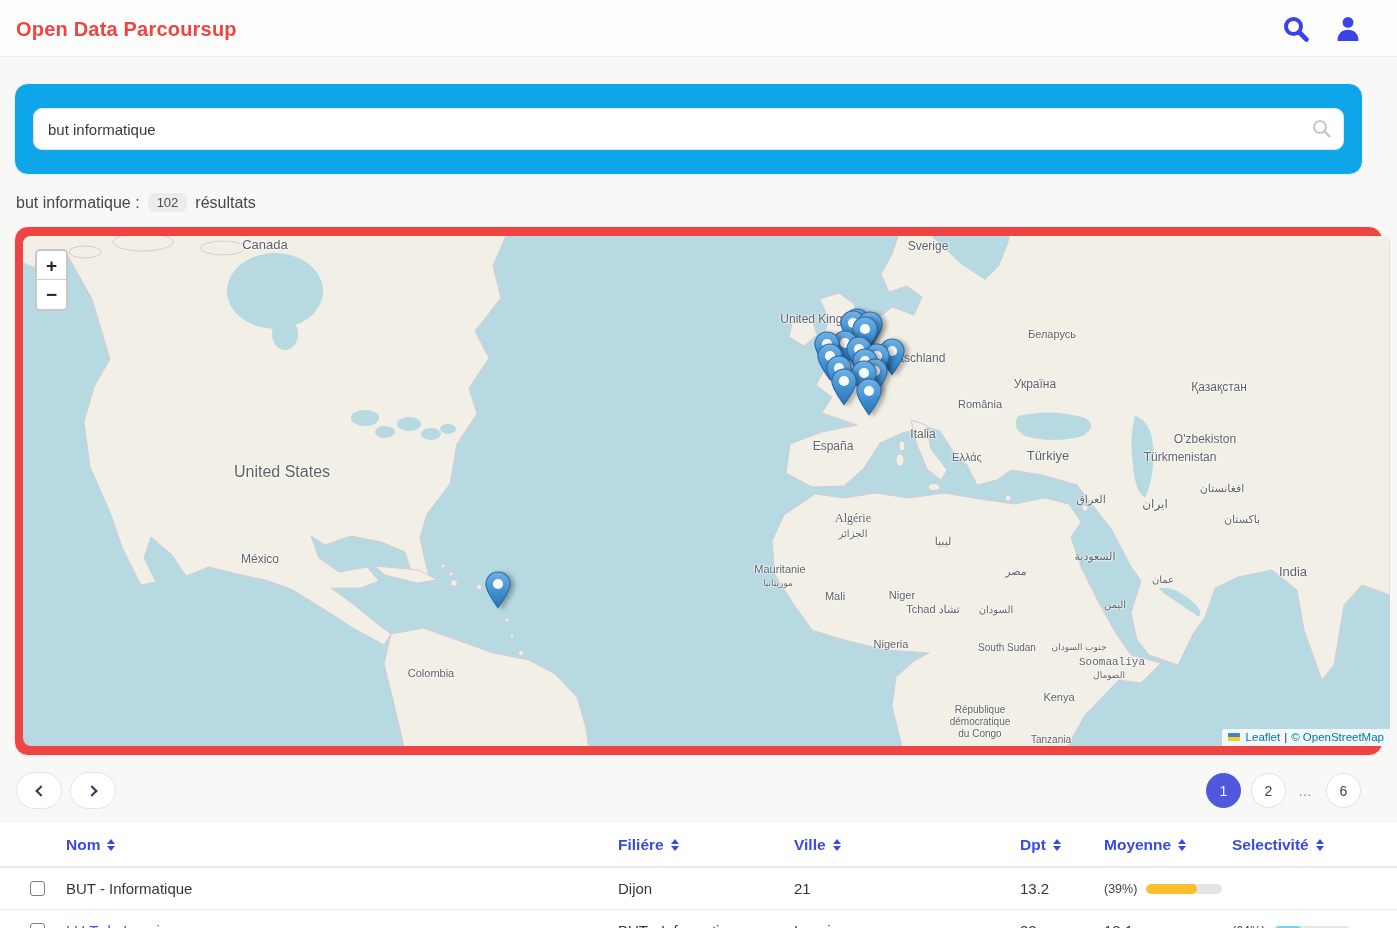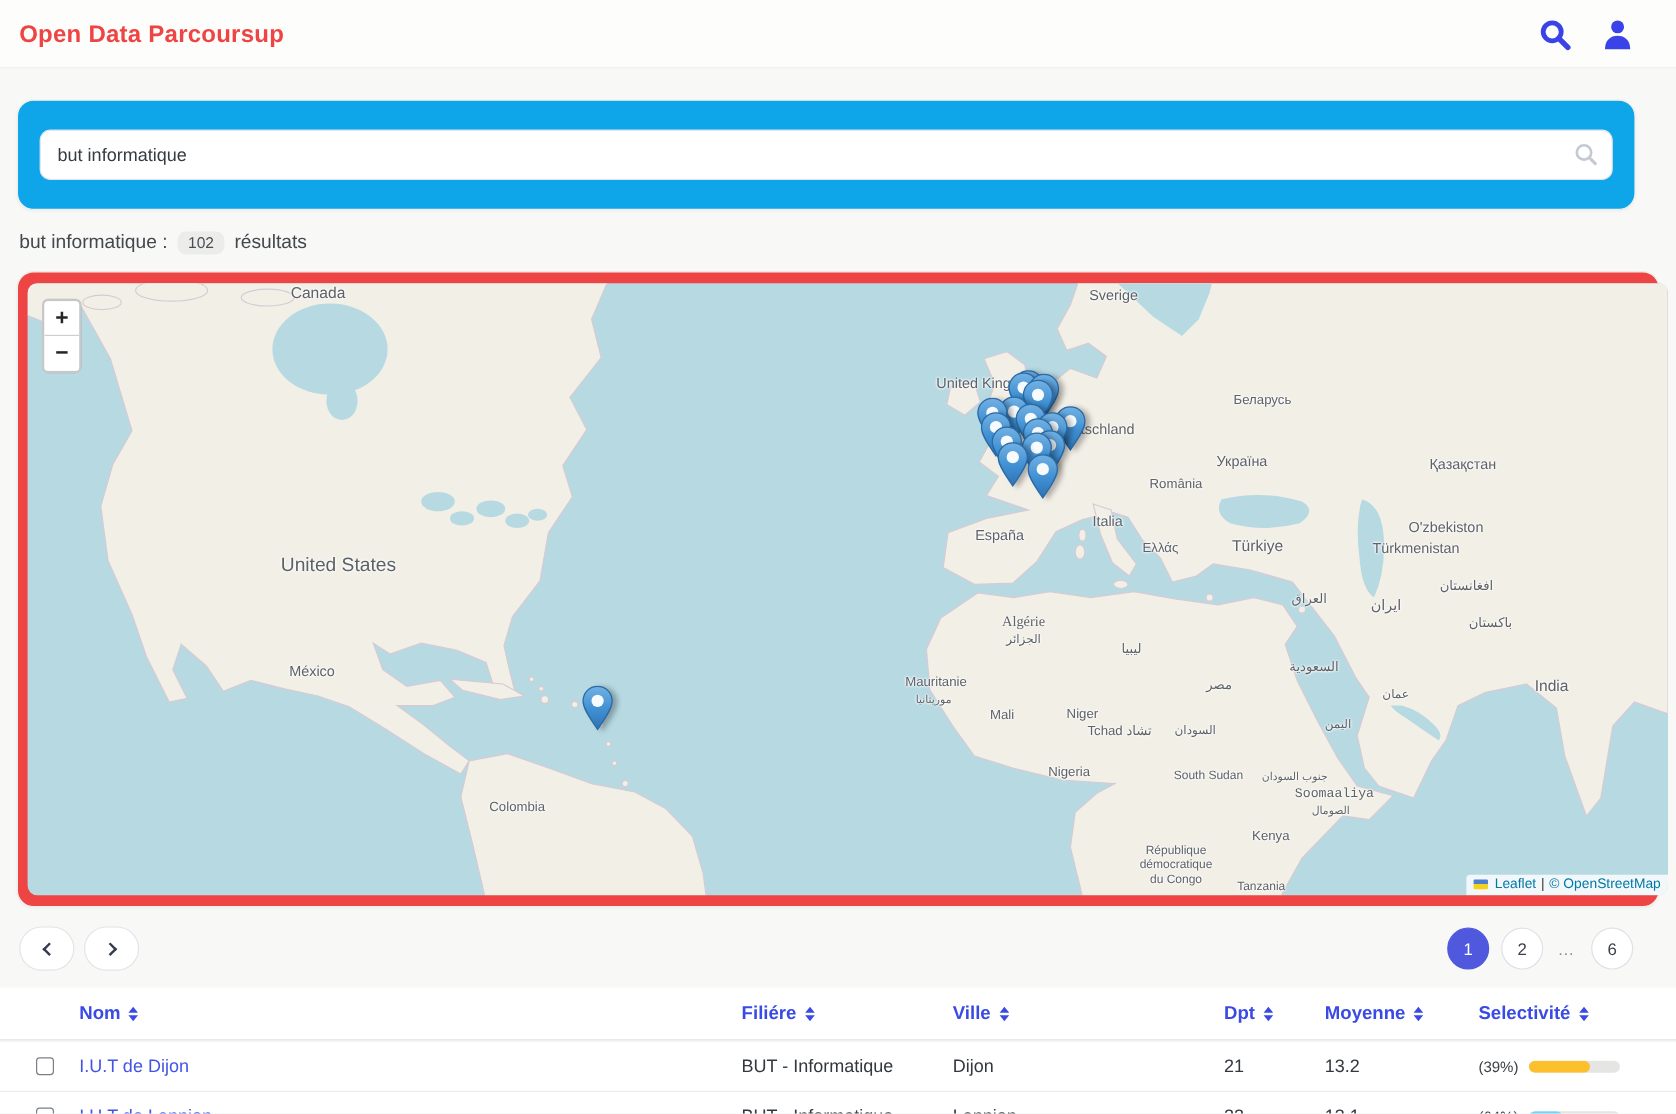--- a/index.html
+++ b/index.html
@@ -361,21 +361,20 @@
           <span class="tri-up"></span>
           <span class="tri-down"></span>
         </span>
       </div>
     </div>
   <div id="tbody">
       <div class="t-row">
         <div>
           <input type="checkbox" class="row-check" style="">
         </div>
-        <a class="nom-link" href="#">I.U.T de Dijon</a>
         <div>BUT - Informatique</div>
         <div>Dijon</div>
         <div>21</div>
         <div>13.2</div>
         <div class="sel-cell">
           <span class="sel-label">(39%)</span>
           <div class="bar-track">
             <div class="bar-fill" style="width: 66%; background: rgb(252, 192, 44);"></div>
           </div>
         </div>

